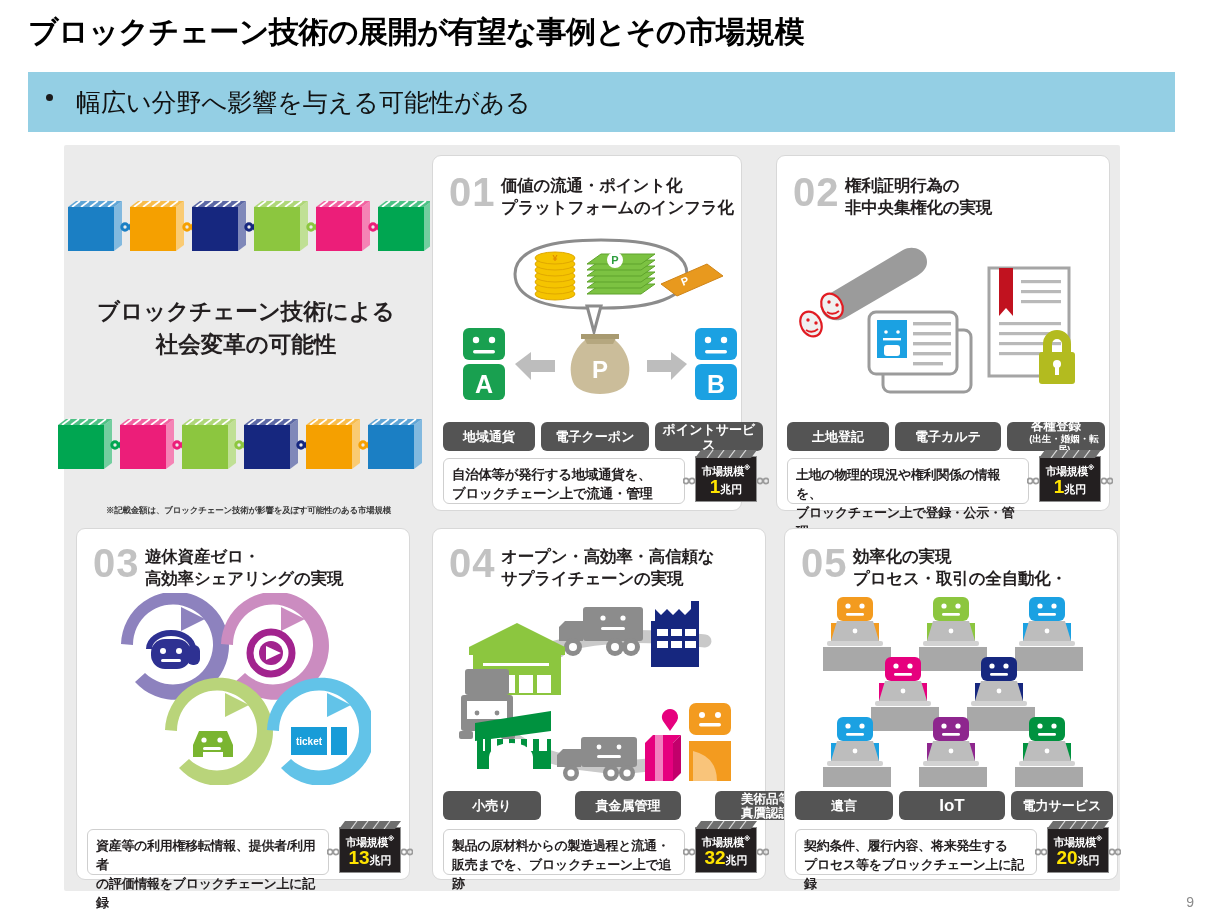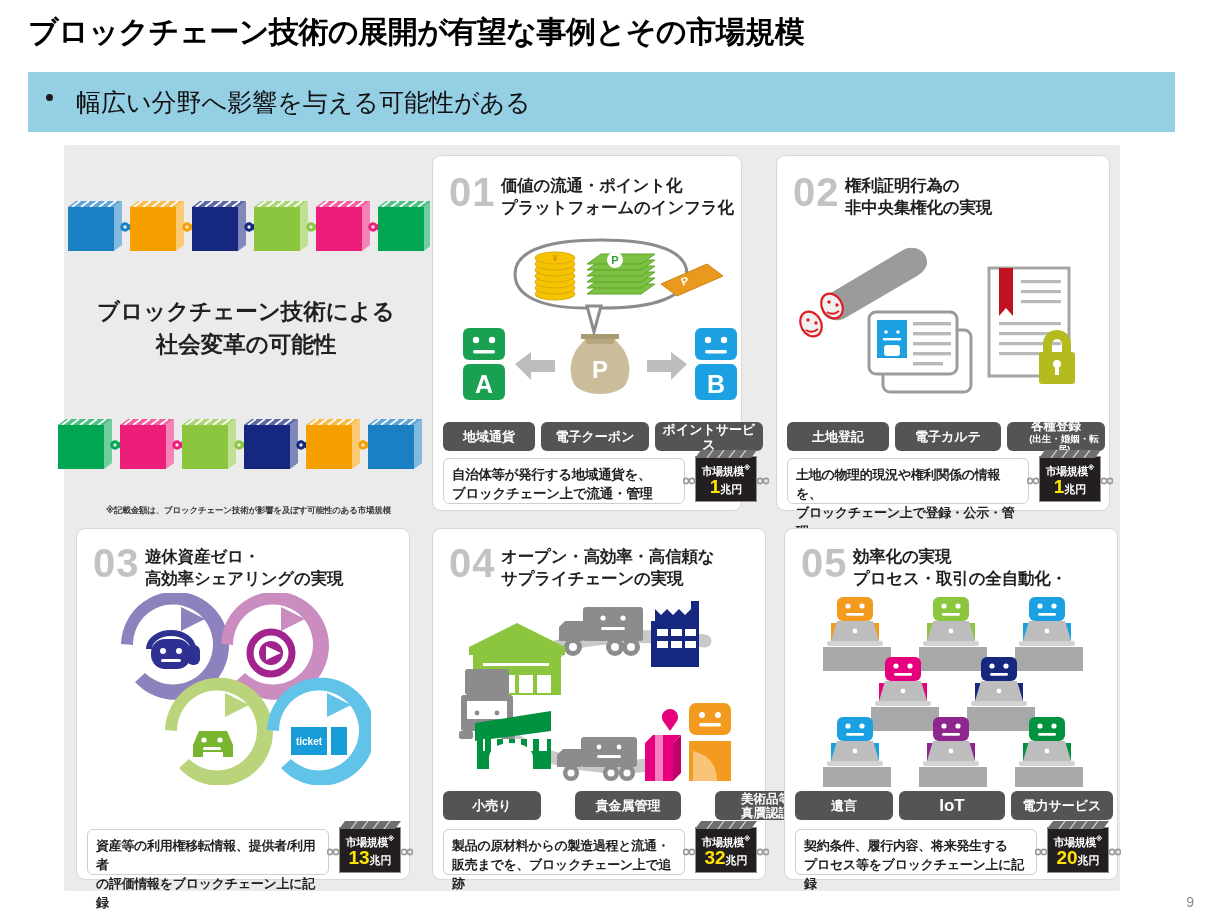--- a/index.html
+++ b/index.html
@@ -81,20 +81,21 @@
   
   #hero-title {
     position:absolute; left:76px; top:295px; width:340px;
     text-align:center; font-size:22.5px; font-weight:bold; color:#231f20;
     line-height:33px;
   }
   #hero-note {
     position:absolute; left:76px; top:505px; width:345px;
     text-align:center; font-size:8.5px; font-weight:bold; color:#3a3a3a;
     letter-spacing:-0.2px;
+    font-family:Liberation Serif, serif;
   }
   #page-number {
     position:absolute; right:22px; bottom:14px; font-size:14px; color:#8a8a8a;
   }
   svg { display:block; }
 </style>
 </head>
 <body>
 
 <div id="slide-title">ブロックチェーン技術の展開が有望な事例とその市場規模</div>

